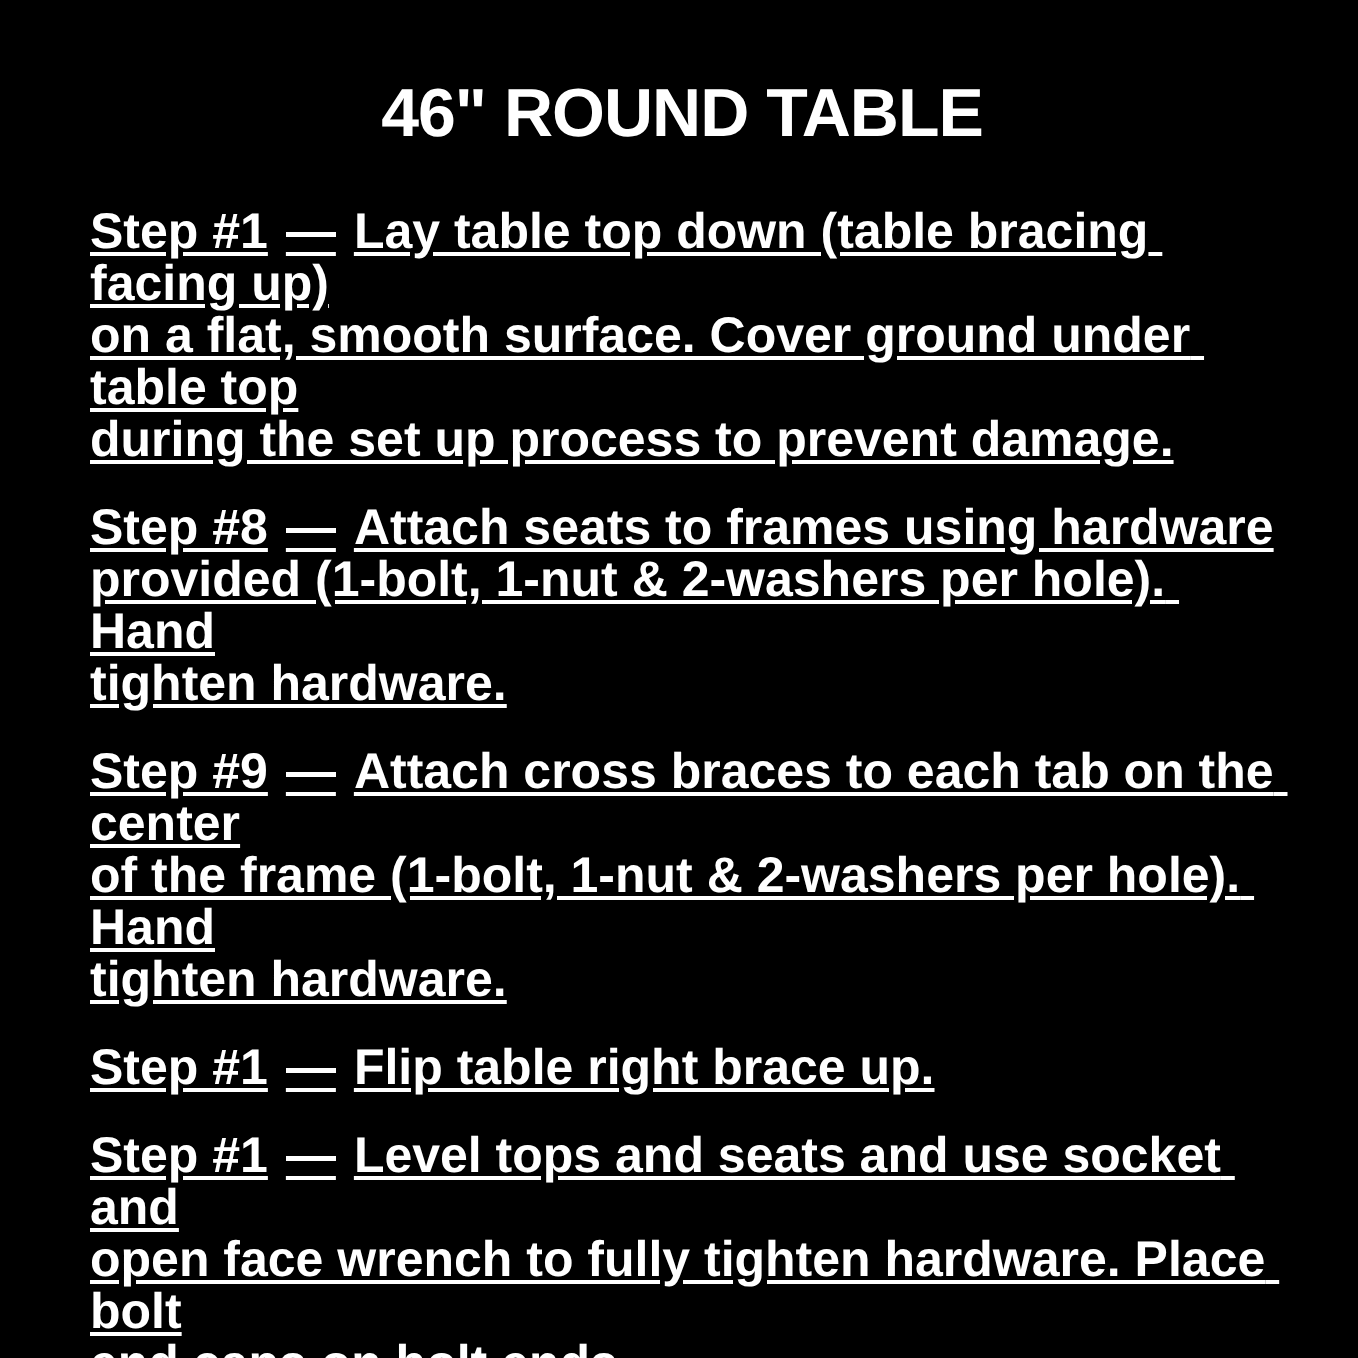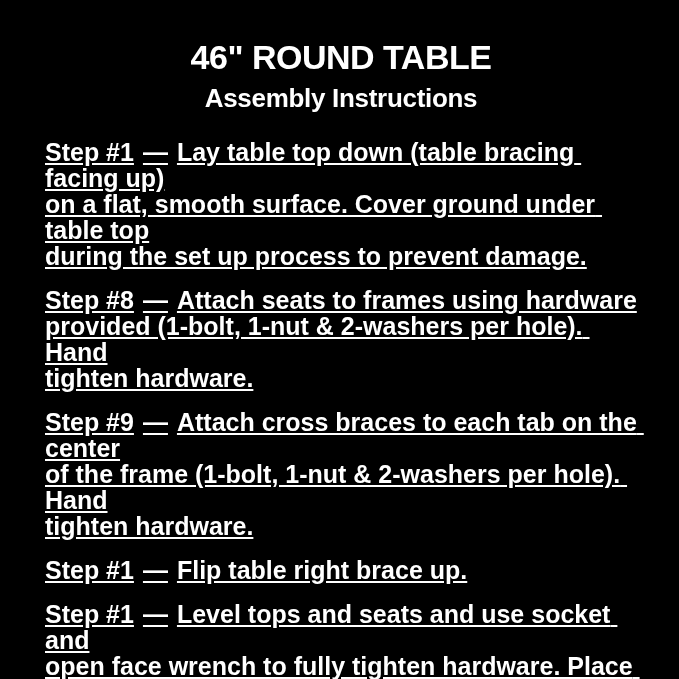--- a/index.html
+++ b/index.html
@@ -50,21 +50,20 @@
   }
   .step .sep {
     padding: 0 9px;
   }
 </style>
 </head>
 <body>
 
 <div class="poster">
   <h1 class="title">46" ROUND TABLE</h1>
-  <h2 class="subtitle">Assembly Instructions</h2>
 
   <div class="steps">
     <p class="step"><span>Step #1</span><span class="sep">—</span><span>Lay table top down (table bracing facing up)
 on a flat, smooth surface. Cover ground under table top
 during the set up process to prevent damage.</span></p>
     <p class="step"><span>Step #8</span><span class="sep">—</span><span>Attach seats to frames using hardware
 provided (1-bolt, 1-nut &amp; 2-washers per hole). Hand
 tighten hardware.</span></p>
     <p class="step"><span>Step #9</span><span class="sep">—</span><span>Attach cross braces to each tab on the center
 of the frame (1-bolt, 1-nut &amp; 2-washers per hole). Hand

